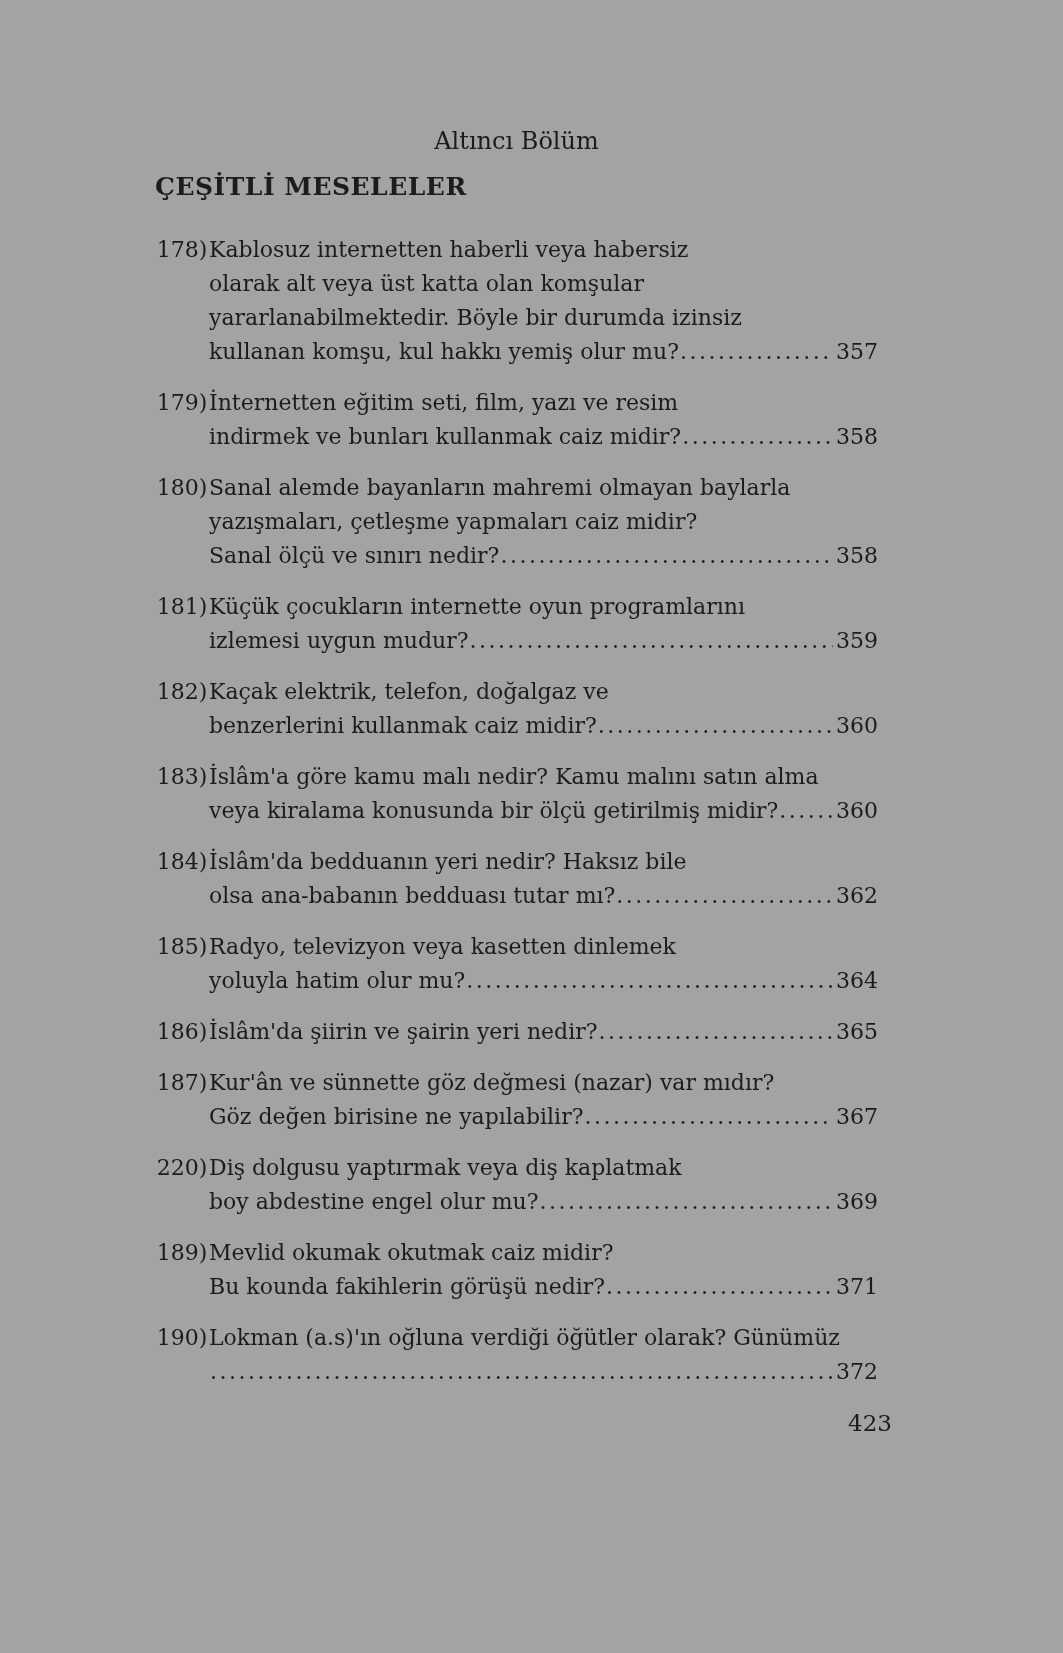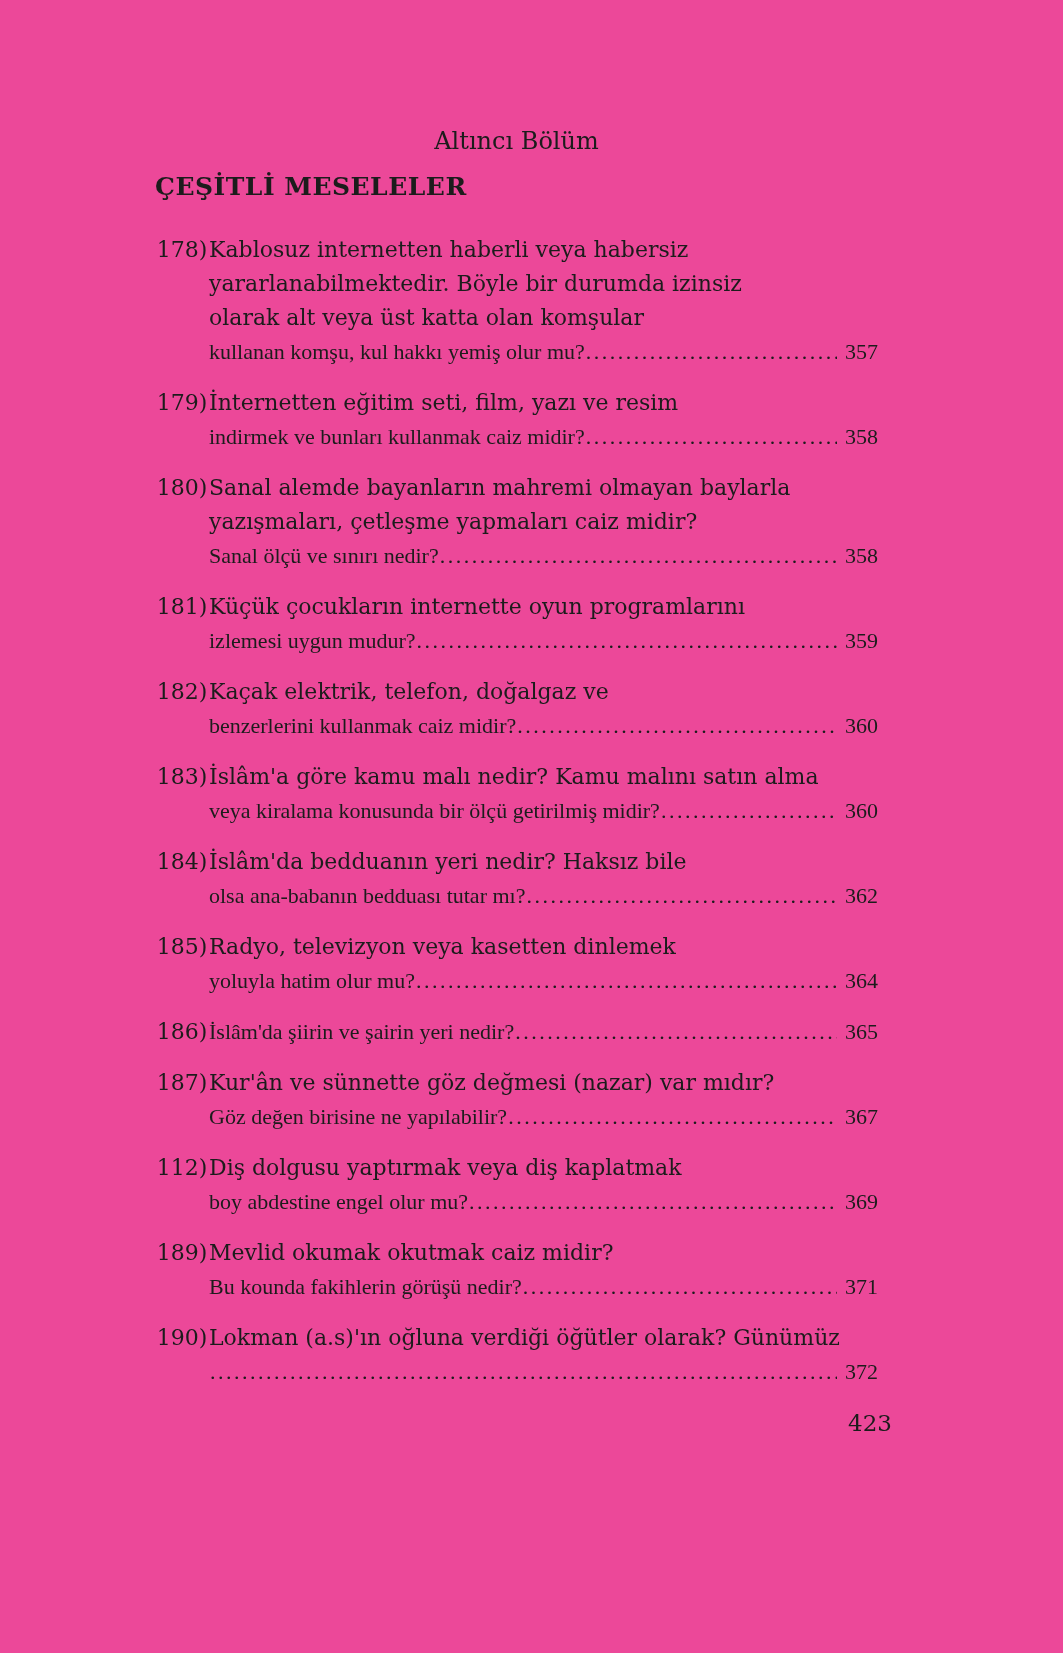--- a/index.html
+++ b/index.html
@@ -9,21 +9,21 @@
     height: 1653px;
     font-family: "DejaVu Serif", "Liberation Serif", serif;
     color: #1c1c1c;
     position: relative;
     overflow: hidden;
   }
   .page {
     position: relative;
     width: 1063px;
     height: 1653px;
-    background: #ec4899;
+    background: #a3a3a3;
   }
   .content {
     position: absolute;
     left: 155px;
     top: 126px;
     width: 723px;
   }
   .chapter {
     text-align: center;
     font-size: 24px;
@@ -51,21 +51,20 @@
     flex: 1;
     min-width: 0;
   }
   .line {
     line-height: 34px;
     white-space: nowrap;
   }
   .line.last {
     display: flex;
     align-items: flex-start;
-    font-family: Liberation Serif, serif;
   }
   .line.last .text {
     flex-shrink: 0;
   }
   .dots {
     flex: 1;
     min-width: 0;
     overflow: hidden;
     white-space: nowrap;
     margin: 0 3px 0 1px;
@@ -93,22 +92,22 @@
 
 <div class="page">
   <div class="content">
     <div class="chapter">Altıncı Bölüm</div>
     <div class="title">ÇEŞİTLİ MESELELER</div>
     <div class="toc">
   <div class="entry">
     <div class="entry-number">178)</div>
     <div class="entry-body">
             <div class="line">Kablosuz internetten haberli veya habersiz</div>
+            <div class="line">olarak alt veya üst katta olan komşular</div>
             <div class="line">yararlanabilmektedir. Böyle bir durumda izinsiz</div>
-            <div class="line">olarak alt veya üst katta olan komşular</div>
             <div class="line last">
               <span class="text">kullanan komşu, kul hakkı yemiş olur mu?</span>
               <span class="dots"></span>
               <span class="pageno">357</span>
             </div>
           </div>
   </div>
 
   <div class="entry">
     <div class="entry-number">179)</div>
@@ -212,21 +211,21 @@
             <div class="line">Kur'ân ve sünnette göz değmesi (nazar) var mıdır?</div>
             <div class="line last">
               <span class="text">Göz değen birisine ne yapılabilir?</span>
               <span class="dots"></span>
               <span class="pageno">367</span>
             </div>
           </div>
   </div>
 
   <div class="entry">
-    <div class="entry-number">112)</div>
+    <div class="entry-number">220)</div>
     <div class="entry-body">
             <div class="line">Diş dolgusu yaptırmak veya diş kaplatmak</div>
             <div class="line last">
               <span class="text">boy abdestine engel olur mu?</span>
               <span class="dots"></span>
               <span class="pageno">369</span>
             </div>
           </div>
   </div>
 

